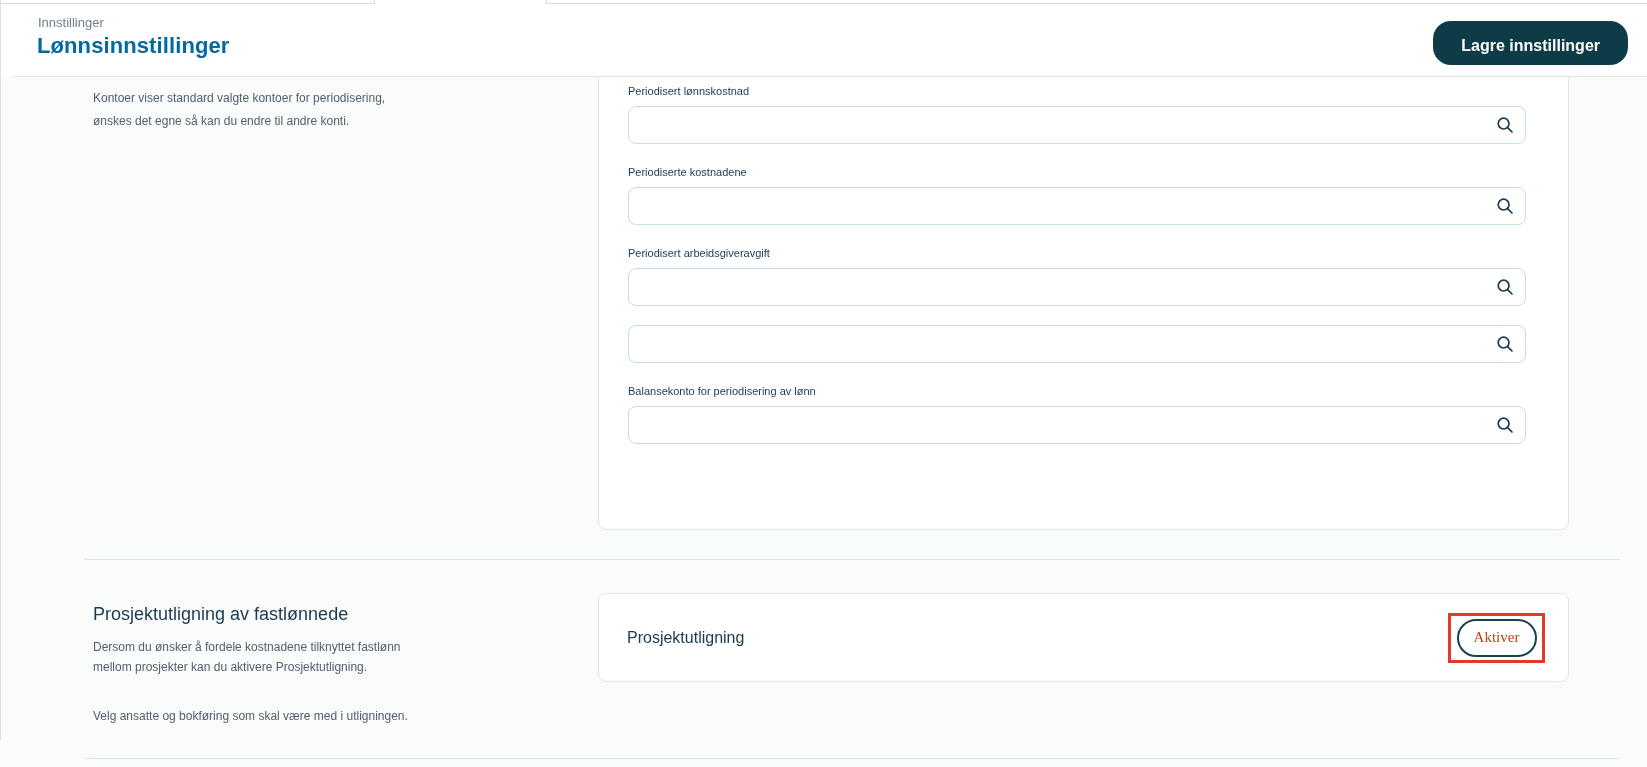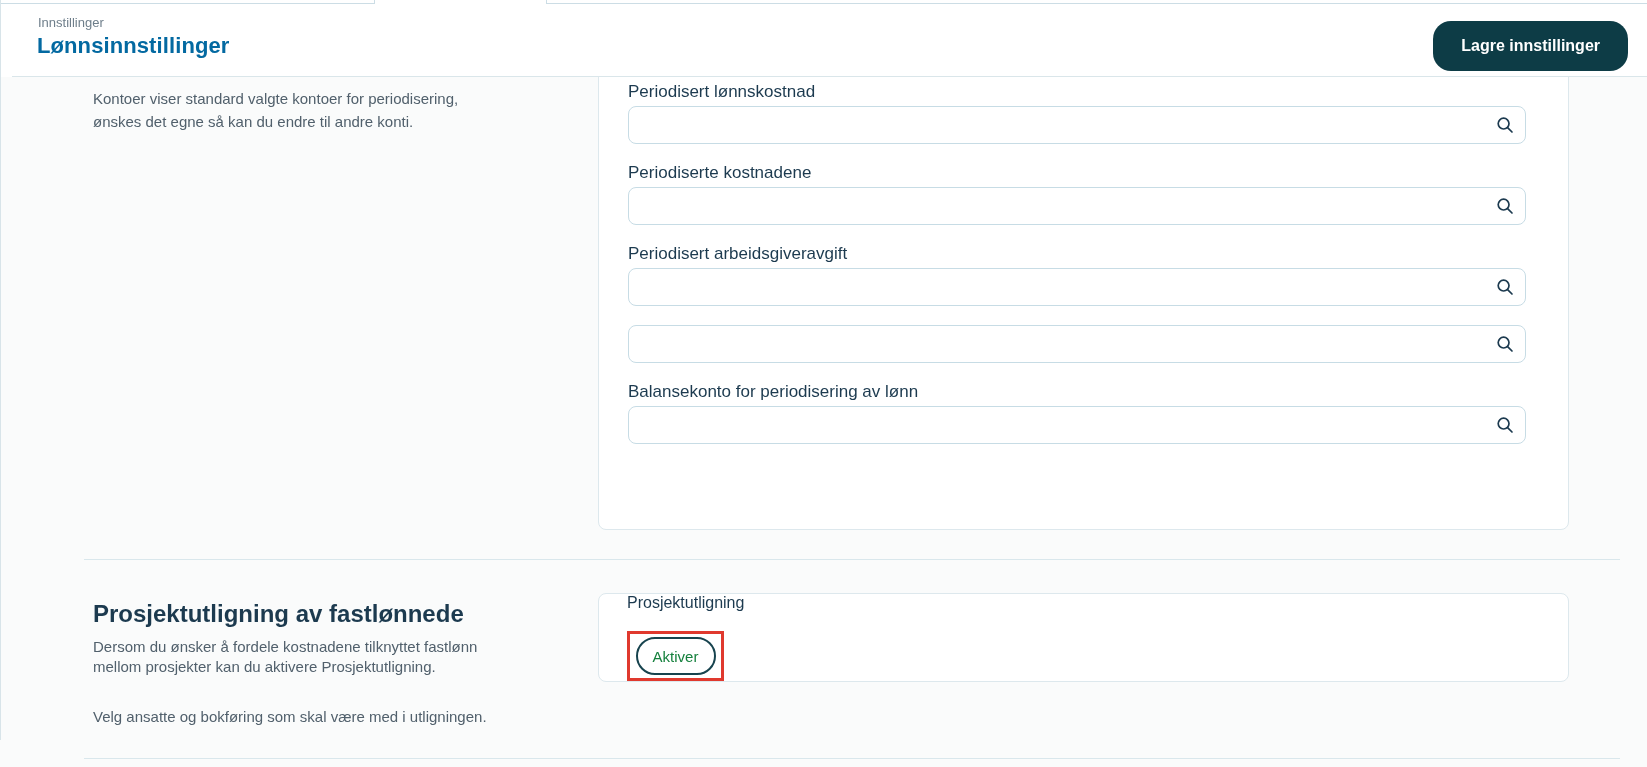--- a/index.html
+++ b/index.html
@@ -17,60 +17,60 @@
   .tabstrip .seg1 { position:absolute; left:0; top:-1px; width:375px; height:5px;
     border-bottom:1px solid #ccdde5; border-right:1px solid #ccdde5; }
   .tabstrip .seg2 { position:absolute; left:546px; top:-1px; right:0; height:5px;
     border-bottom:1px solid #ccdde5; border-left:1px solid #ccdde5; }
 
   
   .header { position:absolute; top:0; left:12px; right:0; height:77px; background:#fff;
     border-bottom:1px solid #dae6ea; z-index:10; }
   .breadcrumb { position:absolute; left:26px; top:15px; font-size:13px; color:#6e7e8a; }
   .page-title { position:absolute; left:25px; top:33px; font-size:22px; font-weight:600; color:#0369a1; letter-spacing:.1px; }
-  .save-btn { position:absolute; right:19px; top:21px; height:50px; padding:16px 28px;
+  .save-btn { position:absolute; right:19px; top:21px; height:44px; padding:16px 28px;
     background:#0d3c46; color:#fff; border:none; border-radius:18px;
     font-family:inherit; font-size:16px; font-weight:600; cursor:pointer; }
 
   
   .content { position:absolute; top:77px; left:0; right:0; bottom:0; background:#fafbfb; overflow:hidden; }
 
-  .left-col { position:absolute; left:93px; width:460px; font-size:15px; line-height:23px; color:#51606c; }
+  .left-col { position:absolute; left:93px; width:460px; font-size:12px; line-height:23px; color:#51606c; }
   .left-col p { white-space:pre-line; margin-bottom:23px; }
   .col1 { top:10px; }
 
   
   .card { background:#fff; border:1px solid #dde8ed; border-radius:8px; }
   .accounts-card { position:absolute; left:598px; top:-12px; width:971px; height:465px;
     padding:16px 42px 0 29px; }
-  .field-label { display:block; font-size:17px; line-height:19px; color:#1c3a4f; margin-bottom:5px; }
+  .field-label { display:block; font-size:11px; line-height:19px; color:#1c3a4f; margin-bottom:5px; }
   .input-wrap { position:relative; height:38px; margin-bottom:19px; }
   .input-wrap input { width:100%; height:38px; border:1px solid #c7dce5; border-radius:8px;
     background:#fff; padding:0 40px 0 12px; font-family:inherit; font-size:15px; color:#1c3a4f; outline:none; }
   .search-icon { position:absolute; right:12px; top:10px; width:18px; height:18px; pointer-events:none; }
 
   .divider { position:absolute; left:84px; width:1536px; height:1px; background:#d9e7ec; }
   .divider-1 { top:482px; }
   .divider-2 { top:681px; }
 
   
-  .section-heading { position:absolute; left:93px; top:524px; font-size:24px; line-height:26px;
-    font-weight:700; color:#1c3a4f; }
+  .section-heading { position:absolute; left:93px; top:524px; font-size:18px; line-height:26px;
+    font-weight:400; color:#1c3a4f; }
   .col2a { top:560px; }
   .col2a p { line-height:20px; }
   .col2b { top:628px; }
 
   .project-card { position:absolute; left:598px; top:516px; width:971px; height:89px;
-    display:flex; align-items:flex-start; justify-content:space-between;
-    padding-left:28px; padding-right:23px;flex-direction:column; }
+    display:flex; align-items:center; justify-content:space-between;
+    padding-left:28px; padding-right:23px; }
   .panel-label { font-size:16px; color:#1c3a4f; }
   .highlight-box { width:97px; height:50px; border:3px solid #e0392e;
     display:flex; align-items:center; justify-content:center; }
   .activate-btn { height:38px; width:80px; background:#fff; border:2px solid #17434e;
-    border-radius:19px; font-family:Liberation Sans, sans-serif; font-size:15px; color:#15803d; cursor:pointer; }
+    border-radius:19px; font-family:Liberation Serif, serif; font-size:15px; color:#c2410c; cursor:pointer; }
 </style>
 </head>
 <body>
 
 <div class="page-left-edge"></div>
 
 <div class="tabstrip">
   <div class="seg1"></div>
   <div class="seg2"></div>
 </div>

